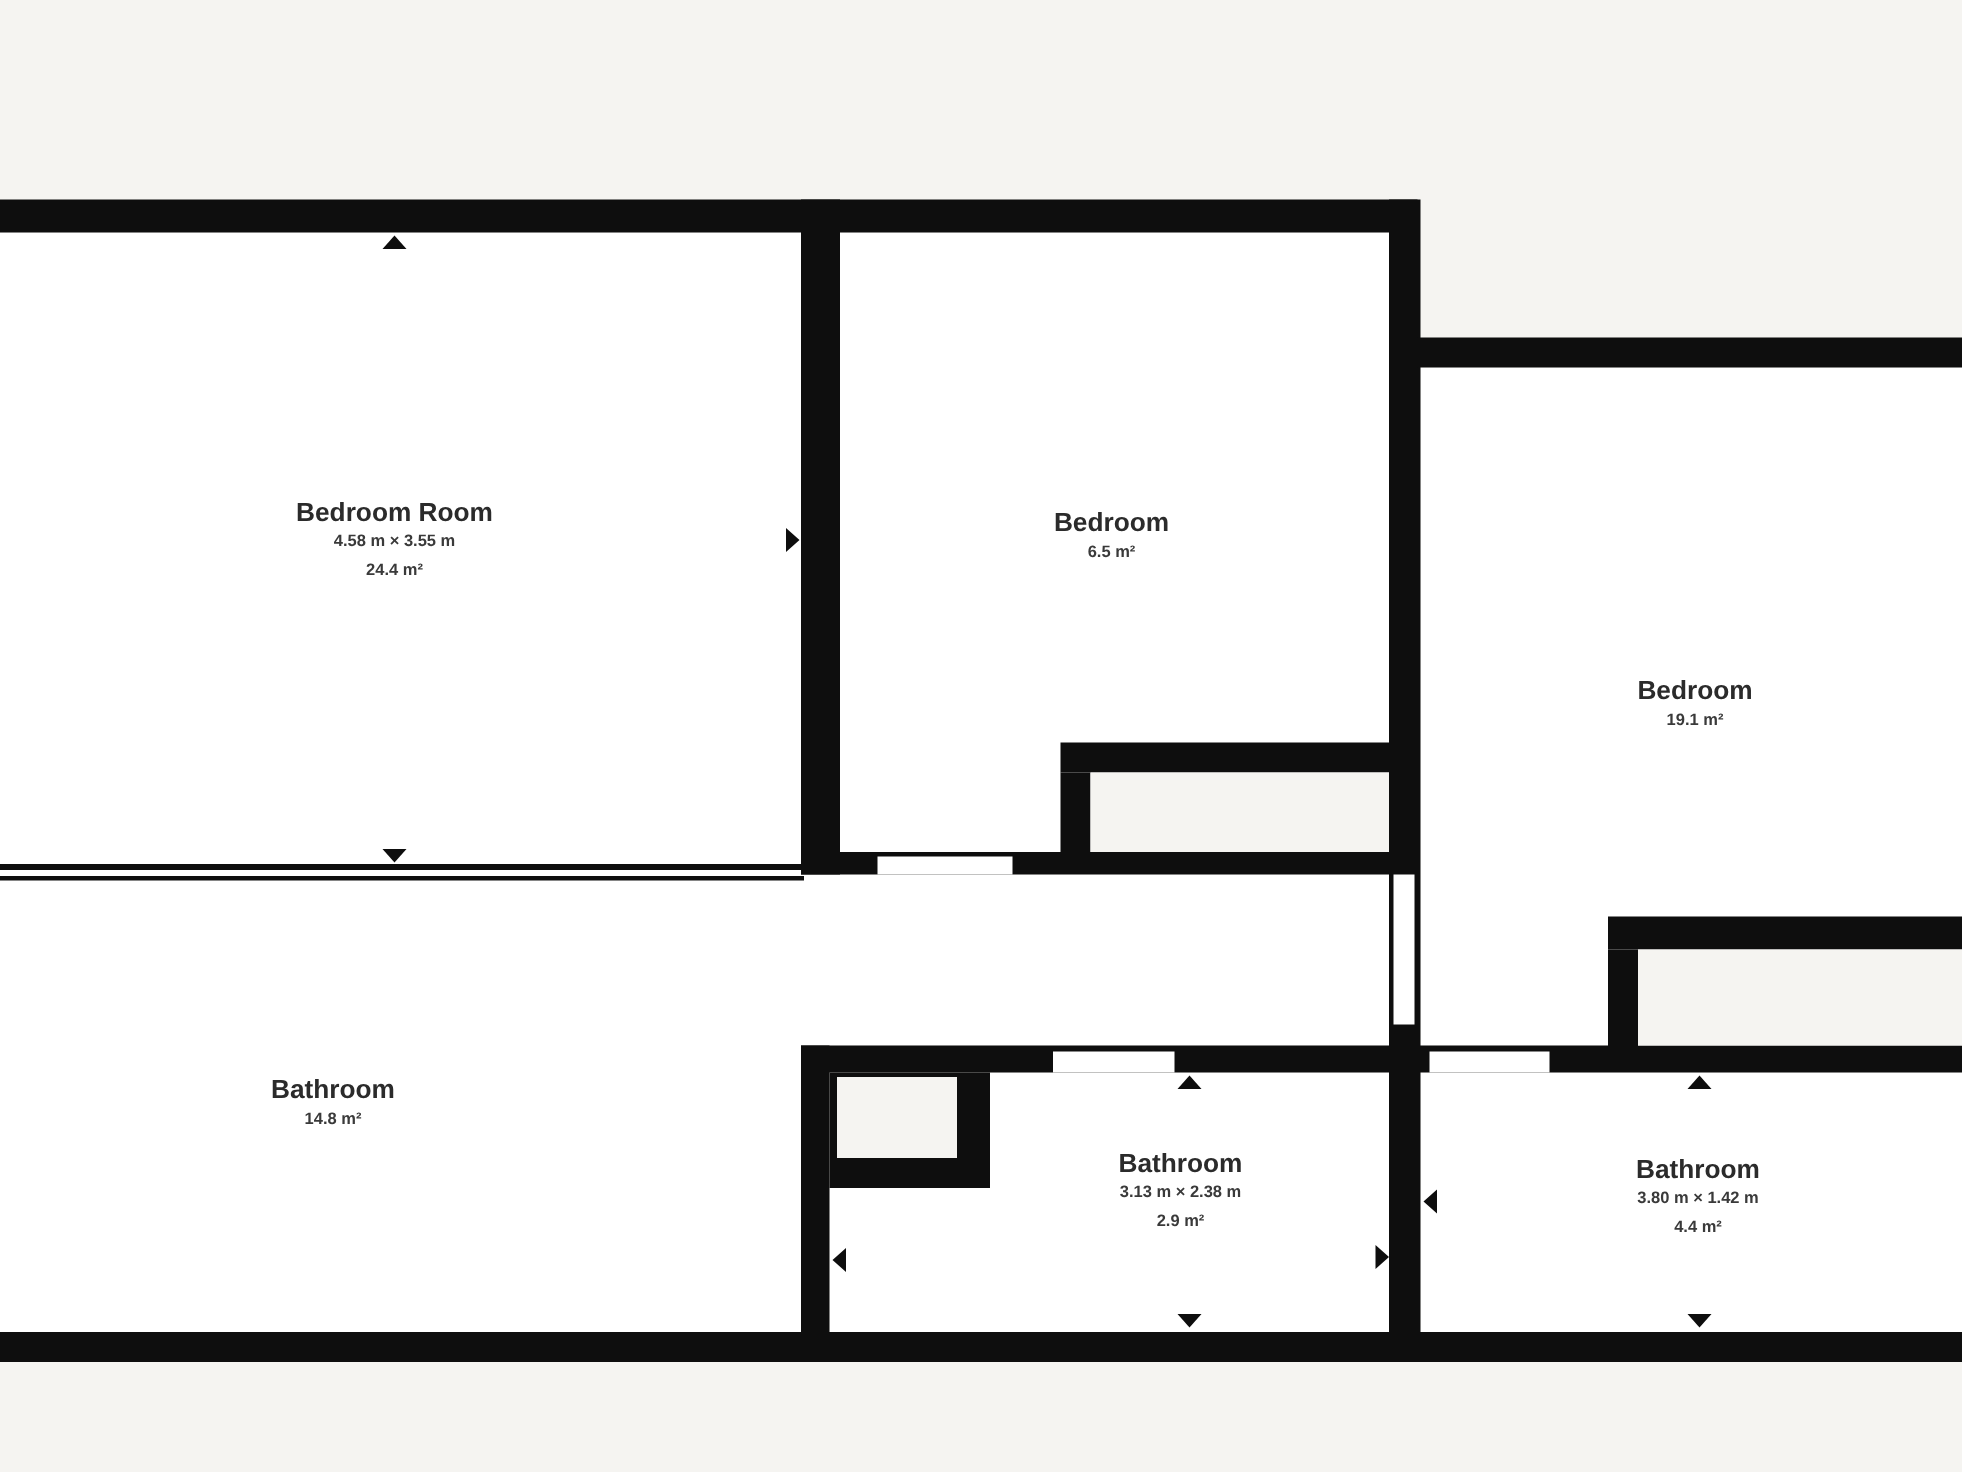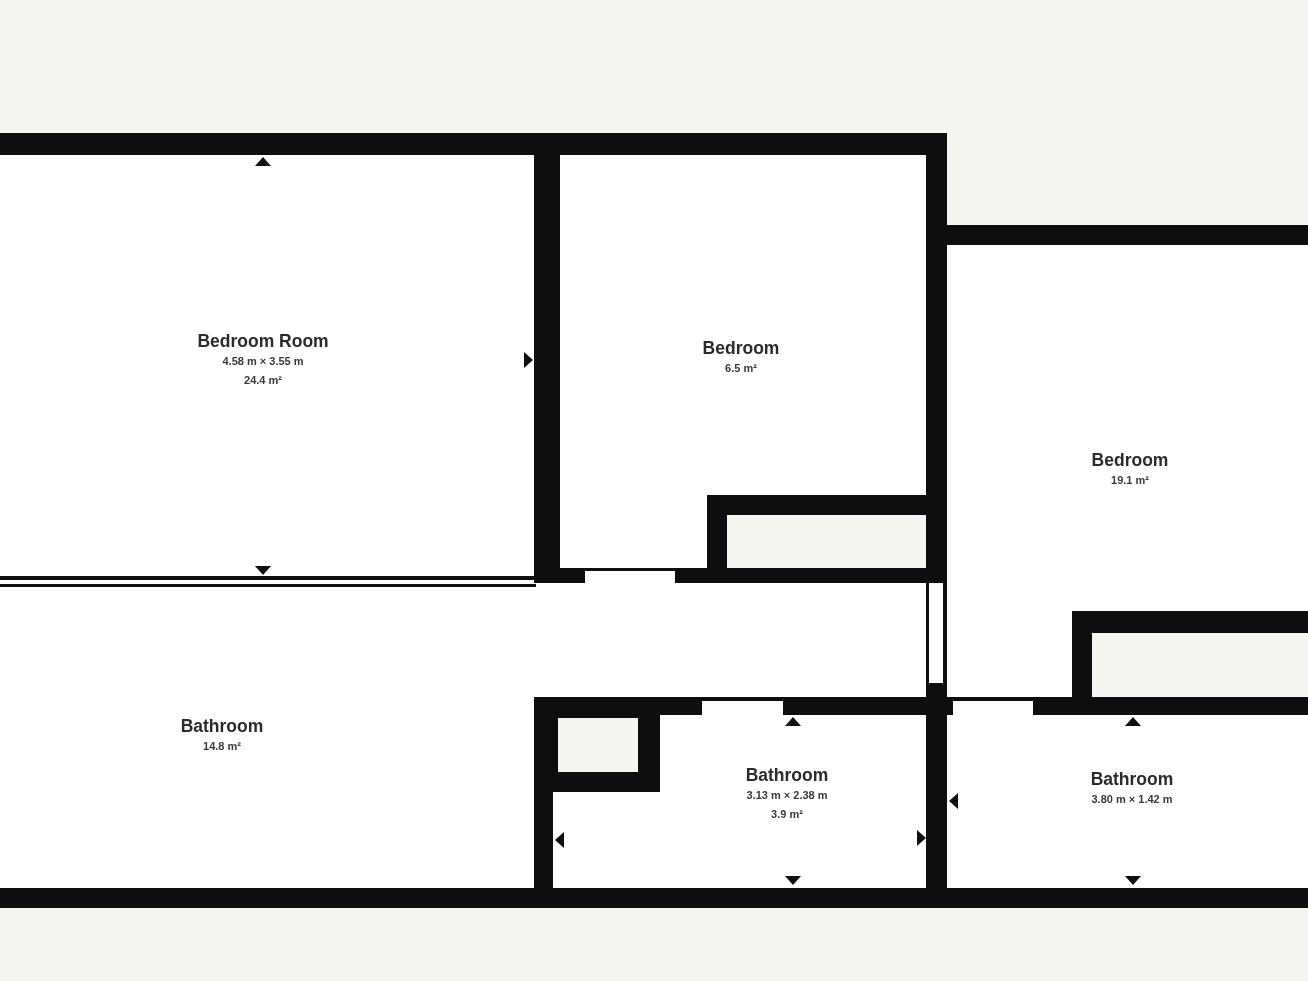--- a/index.html
+++ b/index.html
@@ -118,21 +118,22 @@
 
   <div class="room-label" style="left:72px; top:716px;">
     <div class="room-name">Bathroom</div>
     <div class="room-dims"></div>
     <div class="room-area">14.8 m²</div>
   </div>
 
   <div class="room-label" style="left:637px; top:765px;">
     <div class="room-name">Bathroom</div>
     <div class="room-dims">3.13 m × 2.38 m</div>
-    <div class="room-area">3.9 m²</div>
+    <div class="room-area">2.9 m²</div>
   </div>
 
   <div class="room-label" style="left:982px; top:769px;">
     <div class="room-name">Bathroom</div>
     <div class="room-dims">3.80 m × 1.42 m</div>
+    <div class="room-area">4.4 m²</div>
   </div>
 
 </div>
 
 </body></html>

